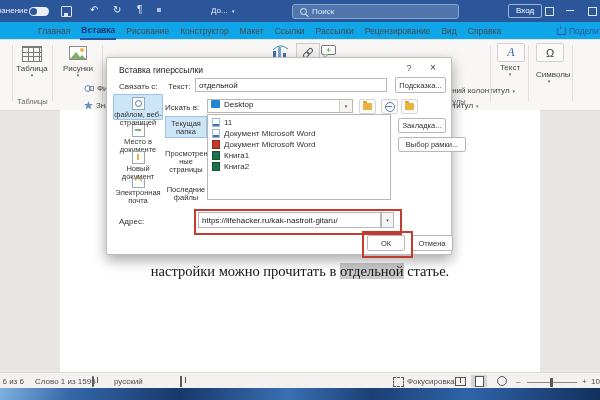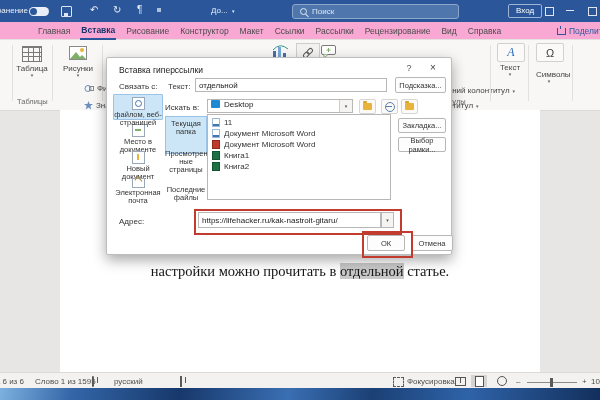--- a/index.html
+++ b/index.html
@@ -16,21 +16,21 @@
   .i-save::after{content:"";position:absolute;left:2px;bottom:0;width:4px;height:3px;background:#dfe6f2;}
   .tb-glyph{font-size:10px;line-height:10px;top:5px;}
   .searchbox{position:absolute;left:292px;top:4px;width:158px;height:13px;background:#4f77ae;border:1px solid #8ba5cb;border-radius:3px;display:flex;align-items:center;gap:5px;padding-left:7px;color:#dce6f4;font-size:8px;}
   .i-search{width:5px;height:5px;border:1px solid #dce6f4;border-radius:50%;position:relative;flex:0 0 auto;}
   .i-search::after{content:"";position:absolute;right:-3px;bottom:-2px;width:4px;height:1px;background:#dce6f4;transform:rotate(45deg);}
   .signin{position:absolute;left:508px;top:4px;padding:1px 7px 2px;border:1px solid #9db4d6;border-radius:2px;font-size:8px;color:#fff;}
   .wc-box{position:absolute;top:7px;width:7px;height:7px;border:1px solid #dfe6f2;}
   .wc-dash{position:absolute;top:10px;width:8px;height:1px;background:#dfe6f2;}
 
   
-  .tabsrow{position:absolute;left:0;top:22px;width:600px;height:18px;background:#f9a8d4;border-bottom:1px solid #e3e1df;display:flex;align-items:center;gap:9px;padding-left:37px;box-sizing:border-box;font-size:8.5px;color:#4a4a4a;}
+  .tabsrow{position:absolute;left:0;top:22px;width:600px;height:18px;background:#0ea5e9;border-bottom:1px solid #e3e1df;display:flex;align-items:center;gap:9px;padding-left:37px;box-sizing:border-box;font-size:8.5px;color:#4a4a4a;}
   .tab{flex:0 0 auto;padding:3px 1px;}
   .tab.sel{color:#17356b;font-weight:bold;border-bottom:2px solid #2b579a;}
   .share{position:absolute;left:557px;top:26px;width:43px;overflow:hidden;white-space:nowrap;color:#2b579a;font-size:8.5px;display:flex;align-items:center;gap:3px;}
   .i-share{width:7px;height:6px;border:1px solid #2b579a;border-top:none;position:relative;flex:0 0 auto;}
   .i-share::after{content:"";position:absolute;left:2px;top:-4px;width:1px;height:5px;background:#2b579a;}
 
   
   .ribbon{position:absolute;left:0;top:40px;width:600px;height:70px;background:#f8f7f6;border-bottom:1px solid #dddbd9;font-size:8px;color:#454545;}
   .vdiv{position:absolute;top:5px;height:56px;width:1px;background:#e2e0de;}
   .rbtn{position:absolute;text-align:center;}
@@ -289,21 +289,21 @@
     <div class="ticonbtn" style="left:252px;top:41px;">
         <span class="i-folder"></span>
       </div>
     <div class="ticonbtn" style="left:274px;top:41px;">
         <span class="i-globe"></span>
       </div>
     <div class="ticonbtn" style="left:294px;top:41px;">
         <span class="i-folder"></span>
       </div>
 
-    <div class="rail on" style="top:58px;height:38px;padding-top:3px;">Текущая папка</div>
+    <div class="rail on" style="top:58px;height:22px;padding-top:3px;">Текущая папка</div>
     <div class="rail" style="top:92px;">Просмотрен-ные страницы</div>
     <div class="rail" style="top:128px;">Последние файлы</div>
 
     <div class="filelist">
       <div class="frow">
           <span class="fi fi-word"></span>
           <span>11</span>
         </div>
       <div class="frow">
           <span class="fi fi-word"></span>
@@ -317,21 +317,21 @@
           <span class="fi fi-excel"></span>
           <span>Книга1</span>
         </div>
       <div class="frow">
           <span class="fi fi-excel"></span>
           <span>Книга2</span>
         </div>
     </div>
 
     <button class="dbtn" style="left:291px;top:60px;width:48px;height:15px;">Закладка...</button>
-    <button class="dbtn" style="left:291px;top:79px;width:48px;height:15px;">Выбор рамки...</button>
+    <button class="dbtn" style="left:291px;top:79px;width:68px;height:15px;">Выбор рамки...</button>
 
     <span class="abs" style="left:12px;top:159px;">Адрес:</span>
     <input class="fld" style="left: 91px; top: 154px; width: 183px; height: 16px;" value="https://lifehacker.ru/kak-nastroit-gitaru/">
     <div class="fld" style="left:274px;top:154px;width:13px;height:16px;display:flex;align-items:center;justify-content:center;font-size:5px;color:#555;background:#f5f4f3;">▾</div>
     <div class="redbox" style="left:87px;top:151px;width:204px;height:22px;"></div>
 
     <button class="dbtn" style="left:260px;top:177px;width:38px;height:16px;">ОК</button>
     <div class="redbox" style="left:255px;top:173px;width:47px;height:23px;"></div>
     <button class="dbtn" style="left:304px;top:177px;width:42px;height:16px;">Отмена</button>
   </div>

